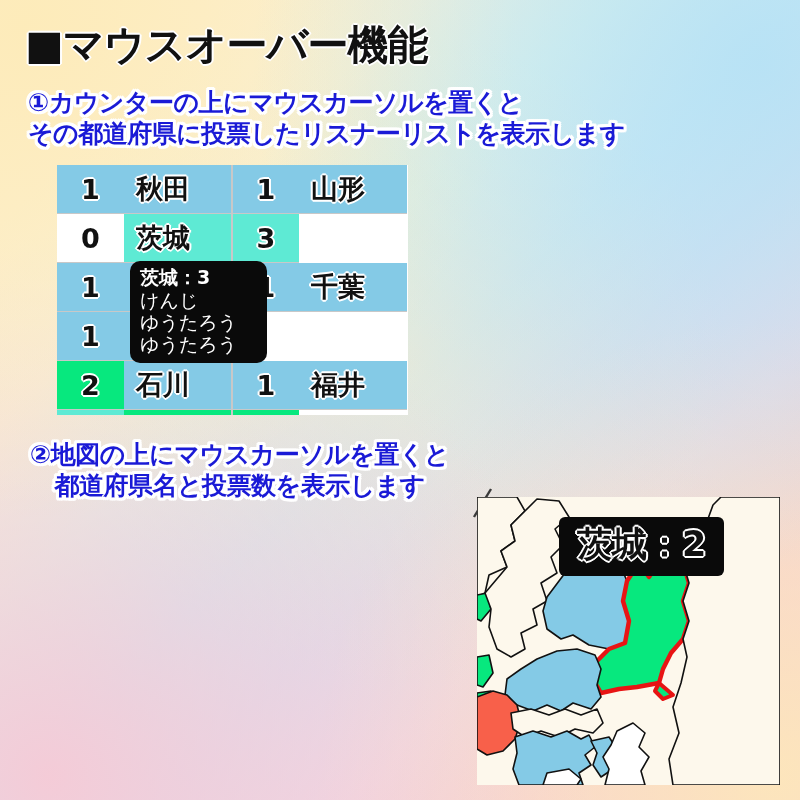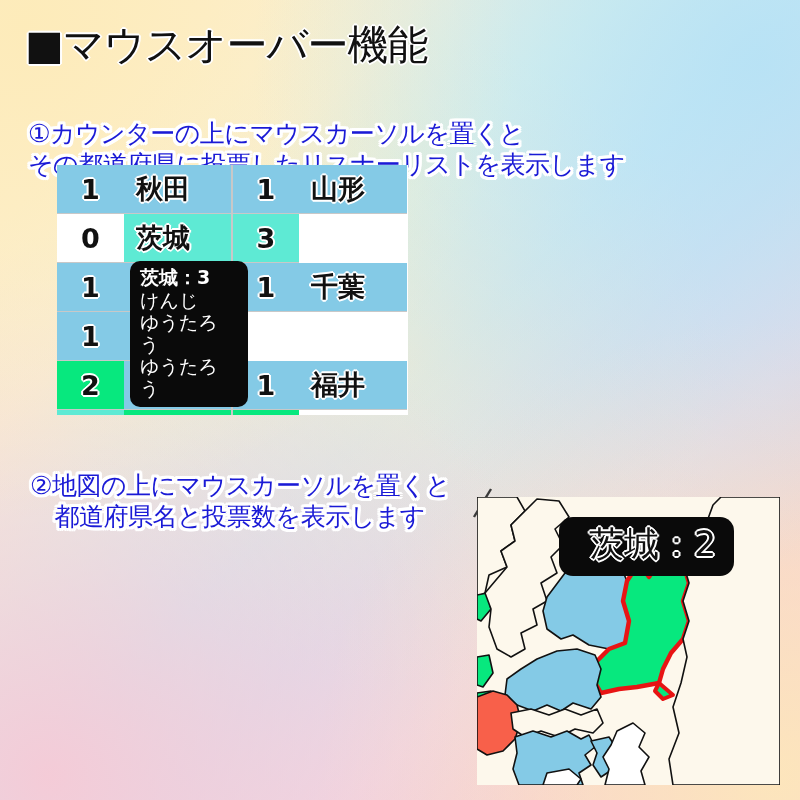--- a/index.html
+++ b/index.html
@@ -42,44 +42,43 @@
       radial-gradient(circle at 50% 45%, rgba(250,232,198,0.55) 0%, rgba(250,232,198,0) 55%);
     pointer-events: none;
   }
 
   
   .title {
     position: absolute;
     left: 25px;
     top: 18px;
     font-size: 41px;
-    font-weight: normal;
+    font-weight: bold;
     color: #111111;
     letter-spacing: -1px;
     white-space: nowrap;
     text-shadow:
       2px 0 0 #ffffff, -2px 0 0 #ffffff, 0 2px 0 #ffffff, 0 -2px 0 #ffffff,
       1px 1px 0 #ffffff, -1px -1px 0 #ffffff, 1px -1px 0 #ffffff, -1px 1px 0 #ffffff;
   }
 
   
   .blue-text {
     position: absolute;
     color: #1a1ad6;
-    font-weight: normal;
+    font-weight: bold;
     font-size: 25px;
     line-height: 1.22;
     white-space: pre;
     letter-spacing: -0.5px;
     text-shadow:
       3px 0 0 #ffffff, -3px 0 0 #ffffff, 0 3px 0 #ffffff, 0 -3px 0 #ffffff,
       2px 2px 0 #ffffff, -2px -2px 0 #ffffff, 2px -2px 0 #ffffff, -2px 2px 0 #ffffff,
       3px 2px 0 #ffffff, -3px 2px 0 #ffffff, 3px -2px 0 #ffffff, -3px -2px 0 #ffffff,
       2px 3px 0 #ffffff, 2px -3px 0 #ffffff, -2px 3px 0 #ffffff, -2px -3px 0 #ffffff;
-    margin-top: 31px;
   }
   #note-1 { left: 28px; top: 88px; }
   #note-2 { left: 30px; top: 440px; }
 
   
   #counter-table {
     position: absolute;
     left: 57px;
     top: 165px;
     width: 351px;
@@ -117,21 +116,21 @@
   .bg-green { background: #07e87e; }
   
   .ct-row.partial { height: 10px; }
   .ct-row.partial .ct-cell { font-size: 0; border-bottom: none; }
 
   
   #table-tooltip {
     position: absolute;
     left: 130px;
     top: 261px;
-    width: 118px;
+    width: 137px;
     padding: 5px 20px 8px 10px;
     box-sizing: border-box;
     background: #0a0a0a;
     border-radius: 10px;
     color: #ffffff;
     font-size: 19px;
     line-height: 1.16;
     font-weight: 500;
   }
   #table-tooltip .tt-head {
@@ -161,26 +160,26 @@
     width: 26px;
     height: 36px;
     pointer-events: none;
   }
 
   
   #map-tooltip {
     position: absolute;
     left: 559px;
     top: 517px;
-    padding: 4px 18px 8px 30px;
+    padding: 4px 18px 8px 18px;
     background: #0a0a0a;
-    border-radius: 14px;
+    border-radius: 6px;
     color: #ffffff;
     font-size: 35px;
-    font-weight: normal;
+    font-weight: bold;
     letter-spacing: 0px;
     white-space: nowrap;
     text-shadow:
       2px 0 0 #ffffff, -2px 0 0 #ffffff, 0 2px 0 #ffffff, 0 -2px 0 #ffffff,
       1px 1px 0 #ffffff, -1px -1px 0 #ffffff, 1px -1px 0 #ffffff, -1px 1px 0 #ffffff;
     color: #111111;
   }
 </style>
 </head>
 <body>

